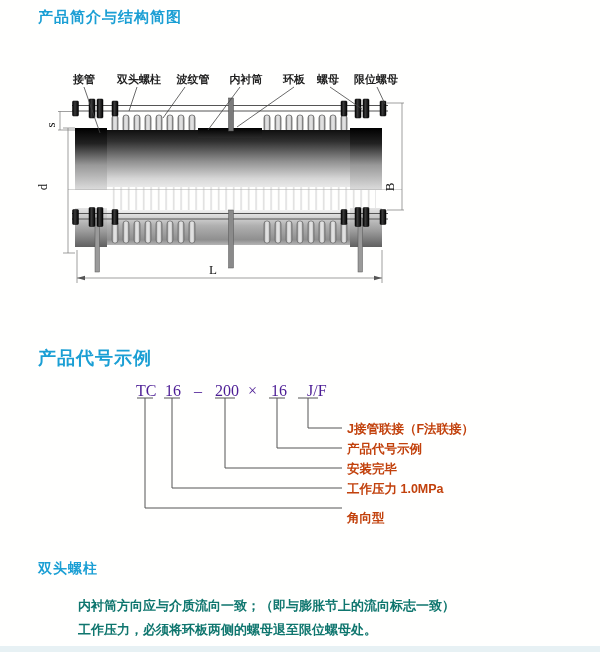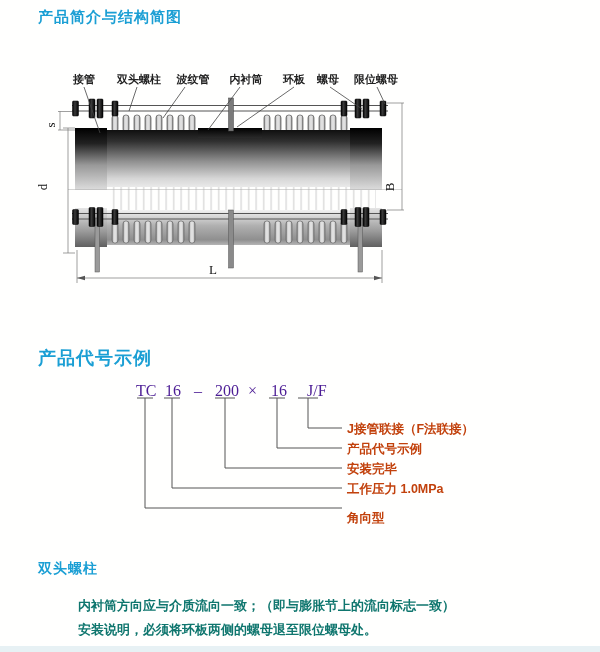--- a/index.html
+++ b/index.html
@@ -254,15 +254,15 @@
 </div>
 
 <span class="code-desc" id="desc-0">J接管联接（F法联接）</span>
 <span class="code-desc" id="desc-1">产品代号示例</span>
 <span class="code-desc" id="desc-2">安装完毕</span>
 <span class="code-desc" id="desc-3">工作压力 1.0MPa</span>
 <span class="code-desc" id="desc-4">角向型</span>
 
 <div class="sec-title" id="title-install">双头螺柱</div>
 <div class="install-line" id="install-1">内衬筒方向应与介质流向一致；（即与膨胀节上的流向标志一致）</div>
-<div class="install-line" id="install-2">安装说明，必须将环板两侧的螺母退至限位螺母处。</div>
+<div class="install-line" id="install-2">工作压力，必须将环板两侧的螺母退至限位螺母处。</div>
 
 <div id="bottom-strip"></div>
 
 </body></html>

